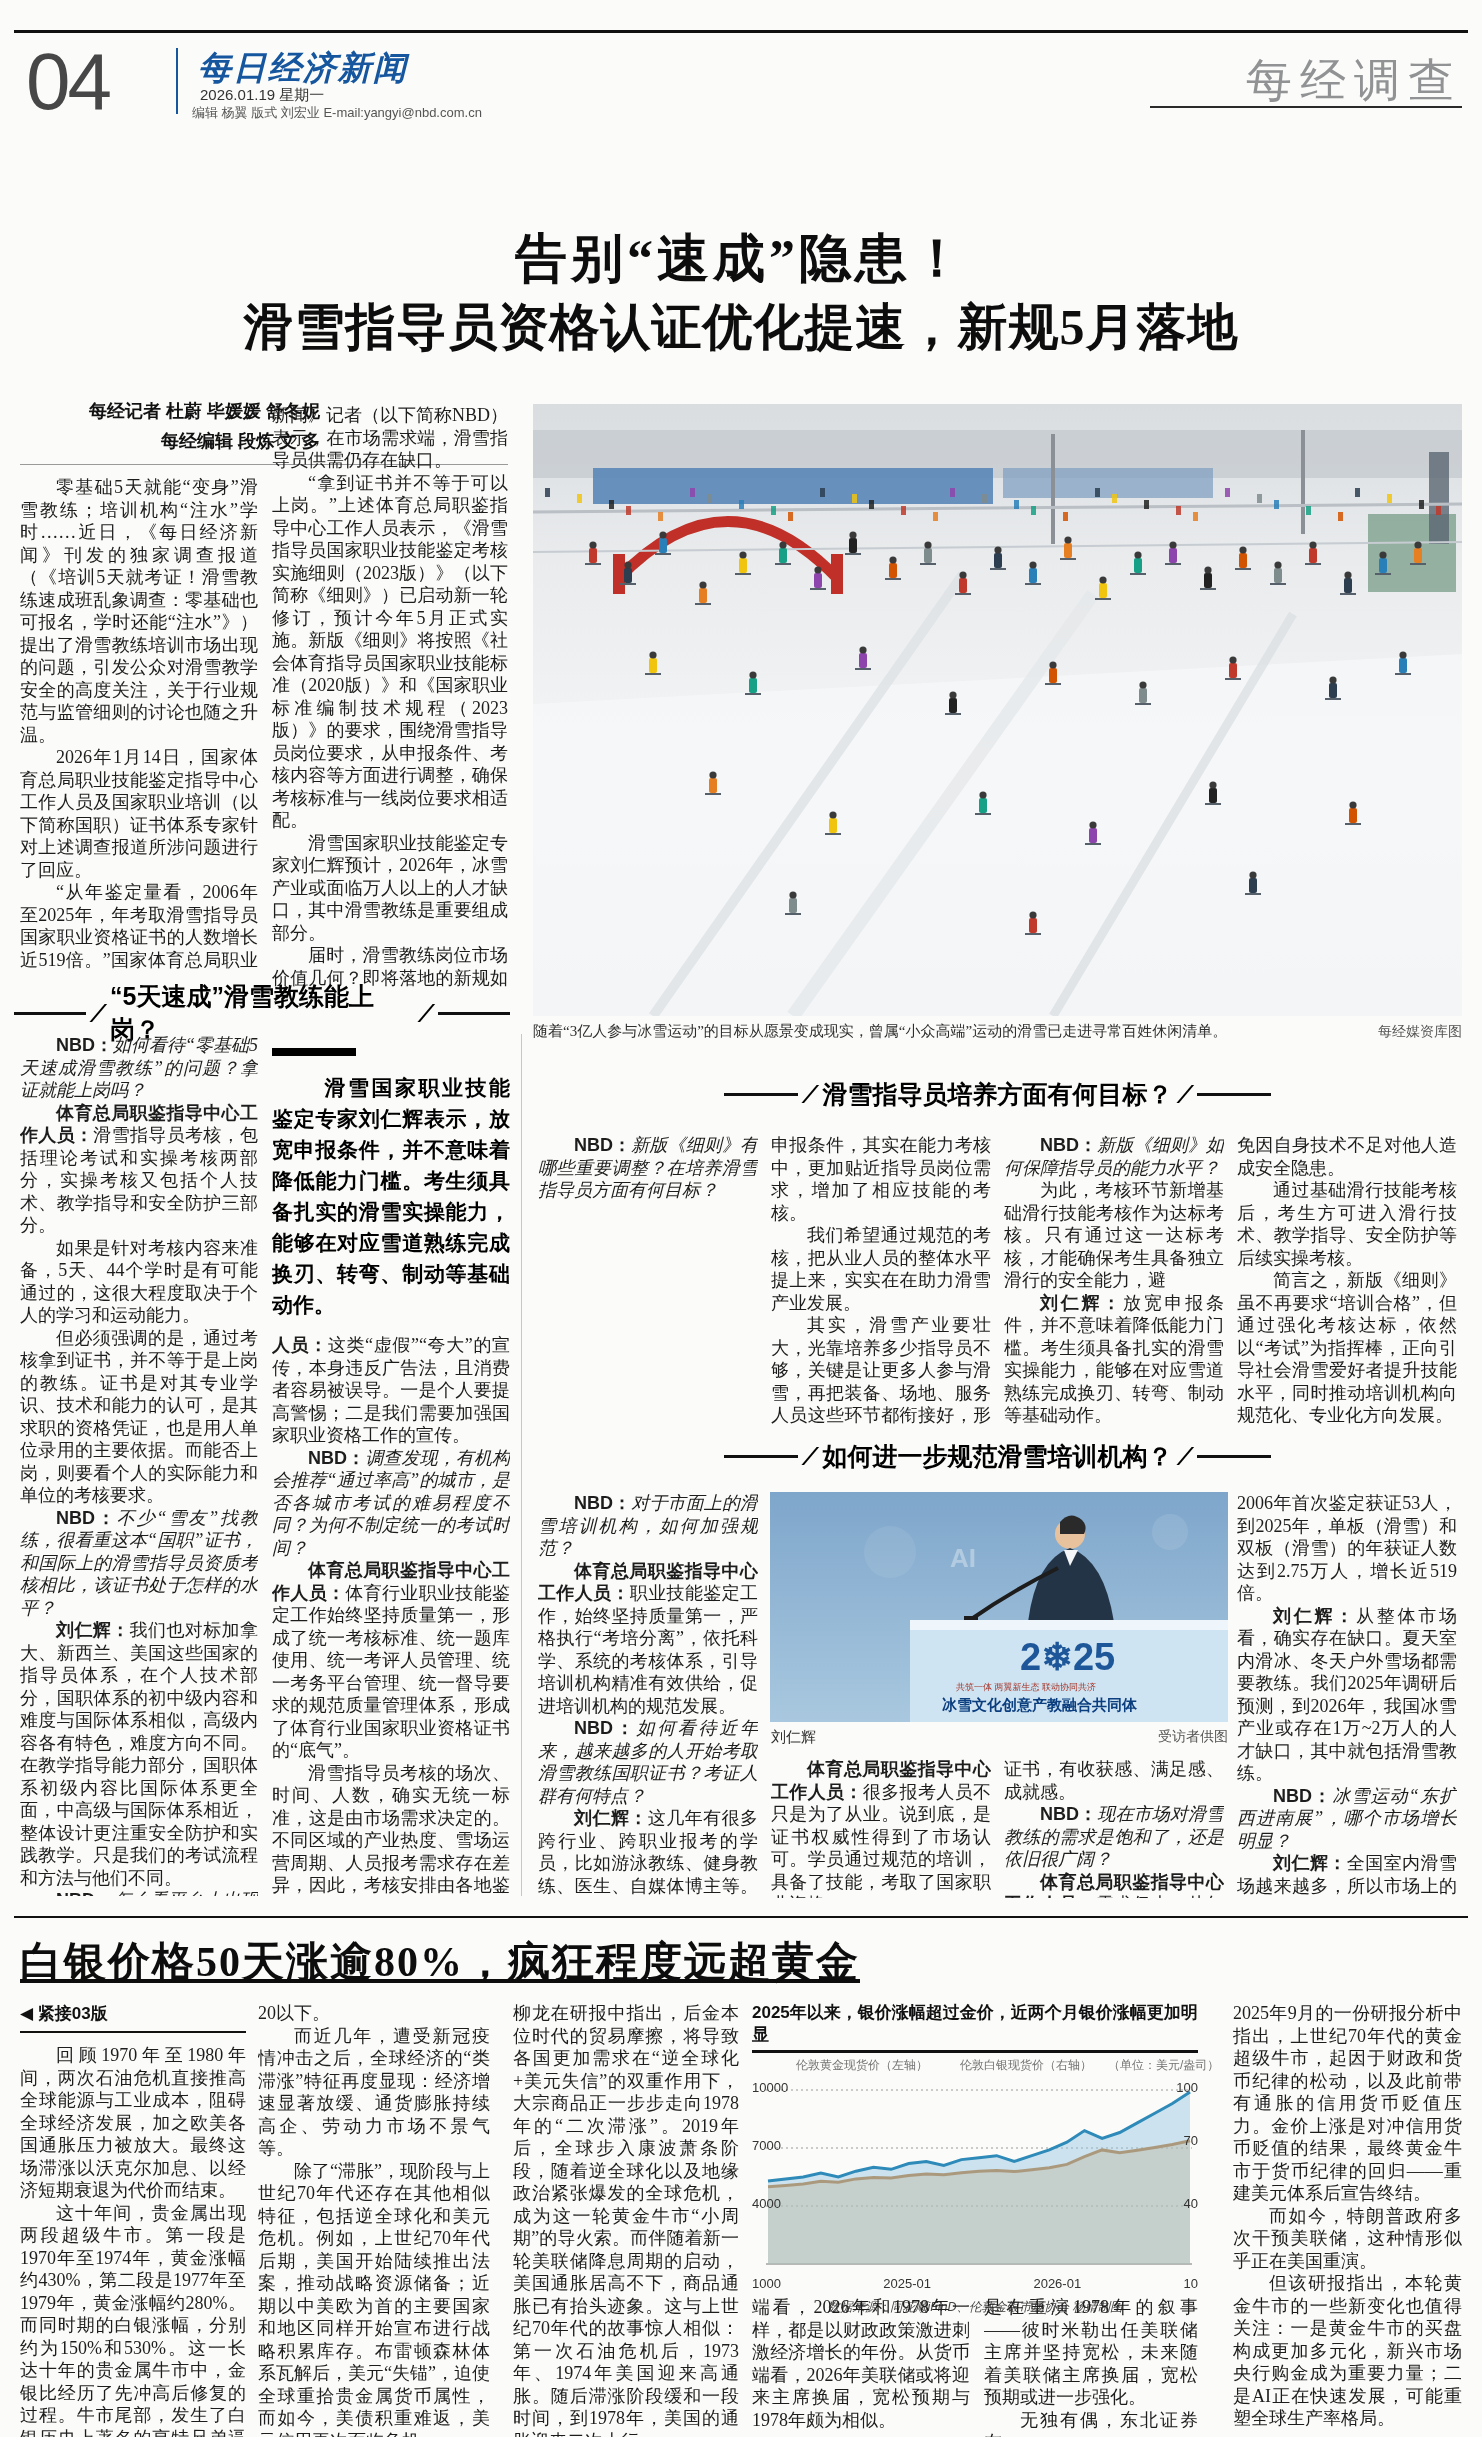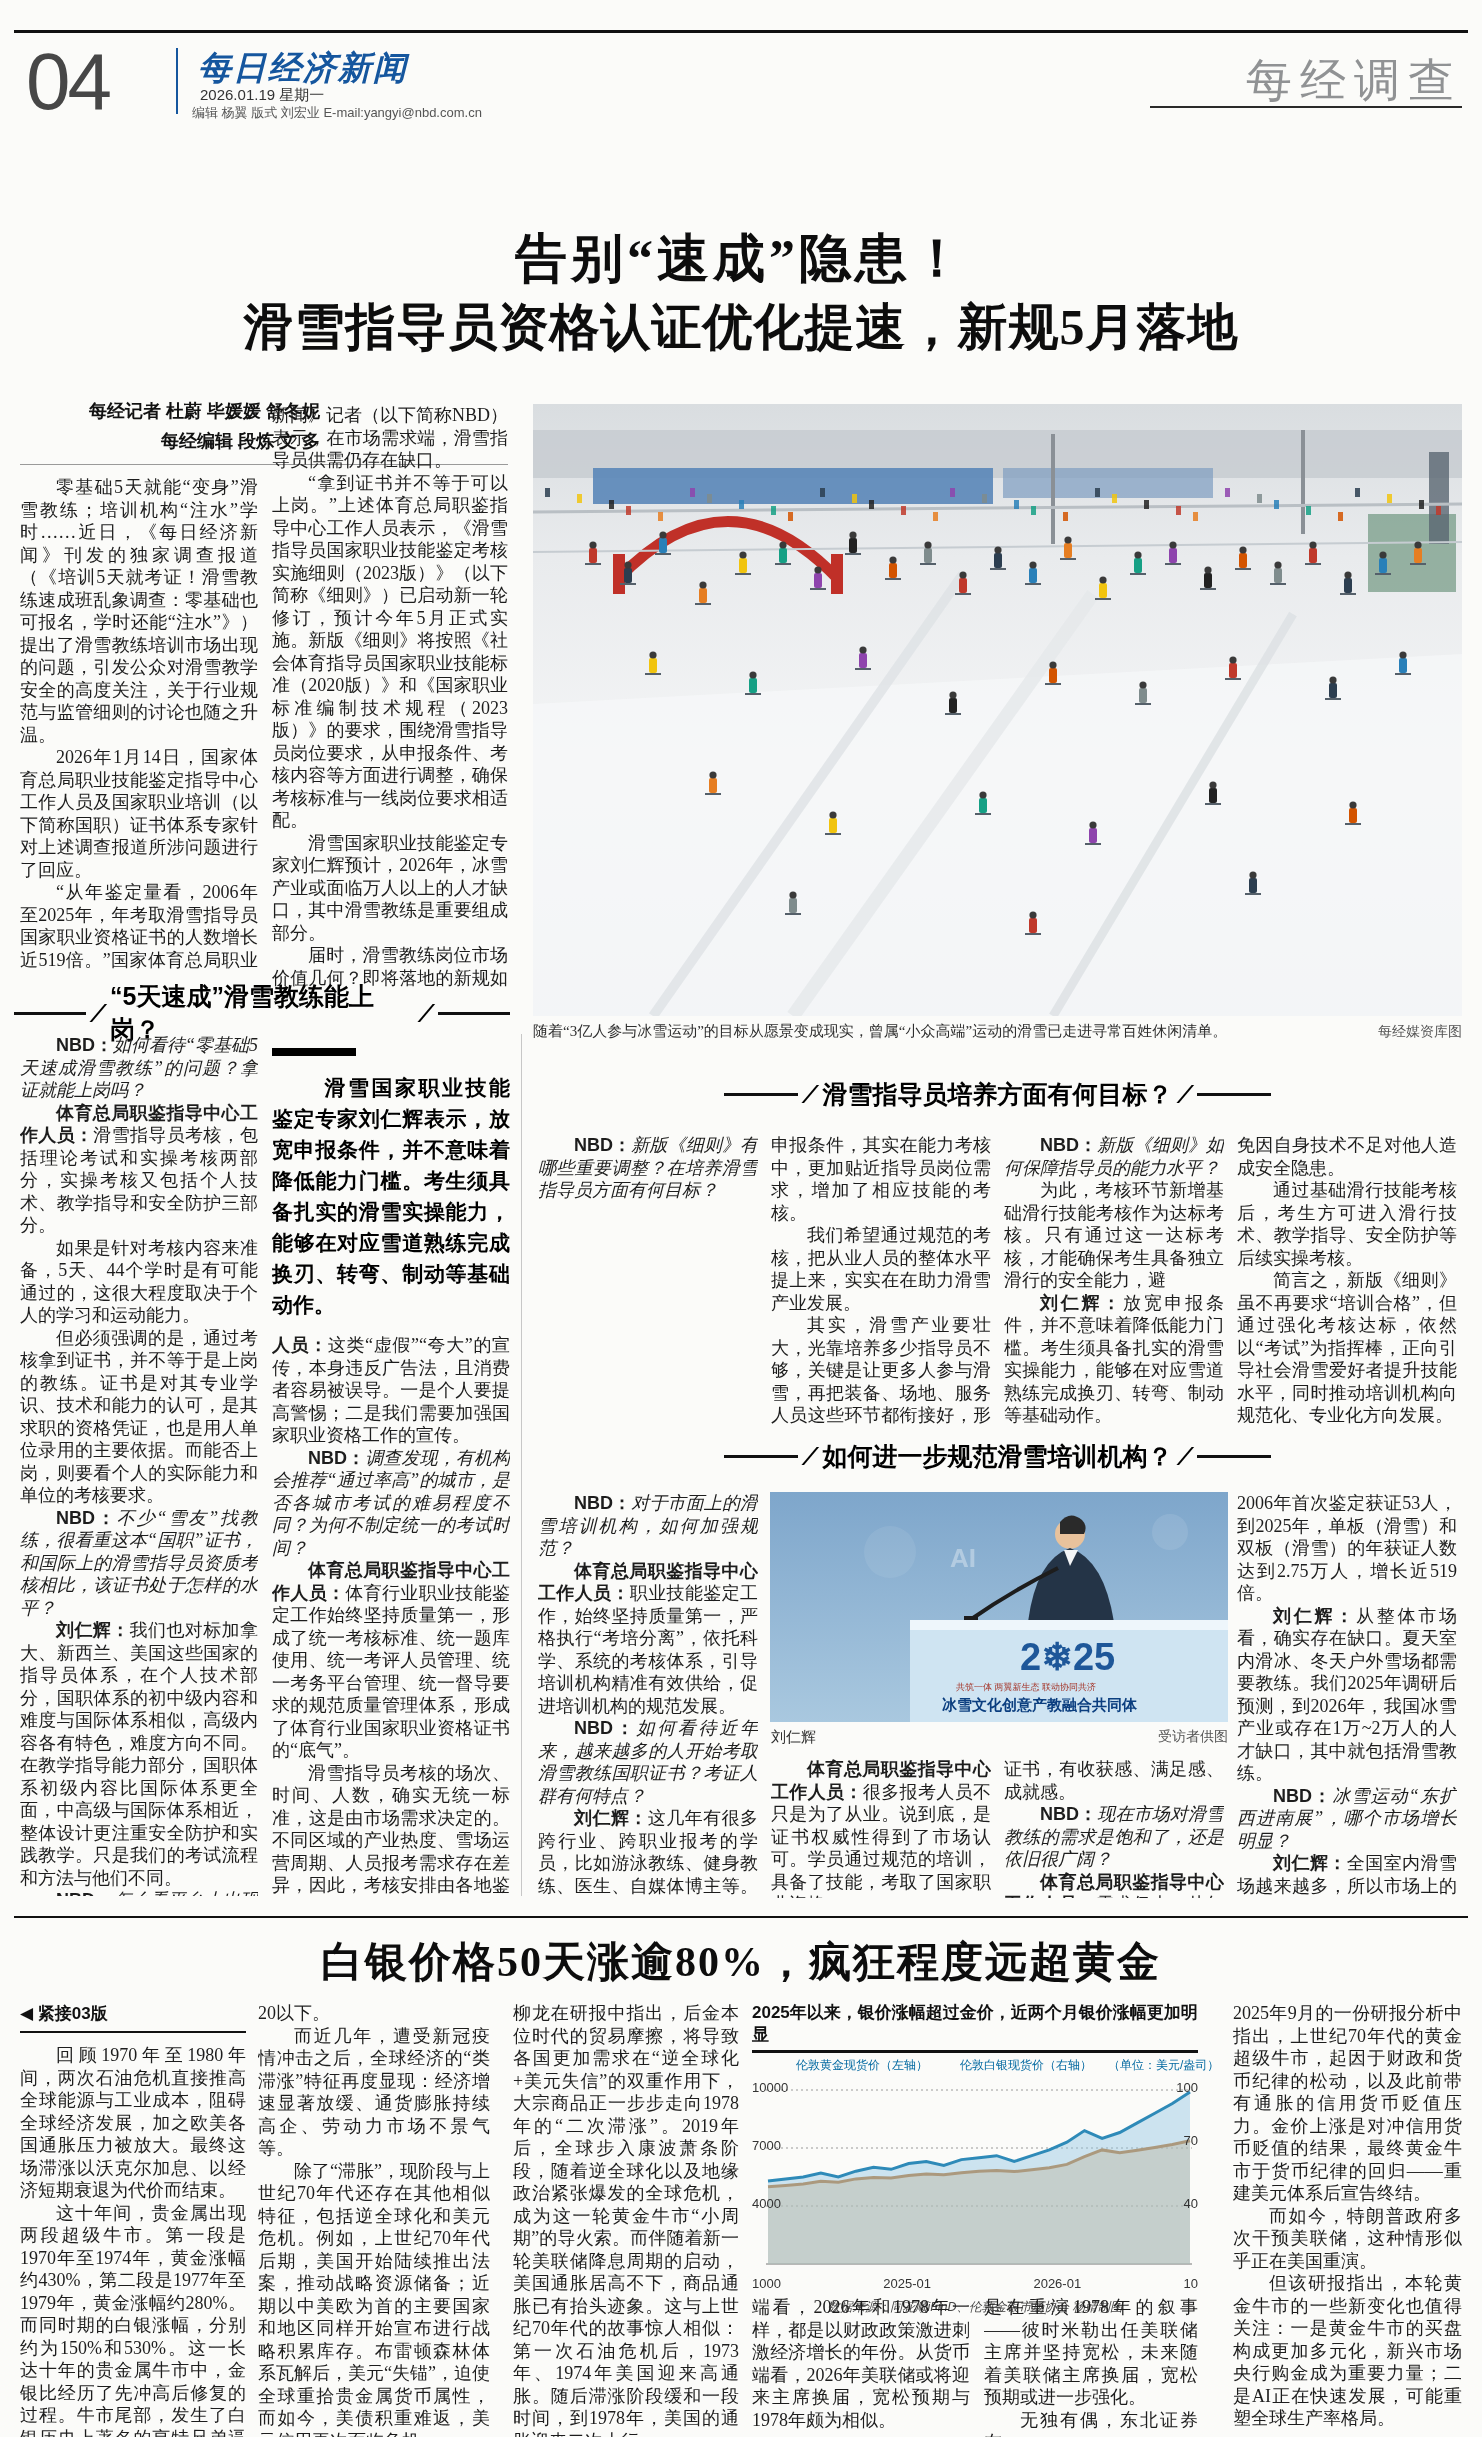--- a/index.html
+++ b/index.html
@@ -30,28 +30,28 @@
   
   .sechead{display:flex;align-items:center;justify-content:center;gap:10px;
            font-family:"Liberation Sans","DejaVu Sans",sans-serif;font-weight:bold;font-size:25px;color:#000;}
   .sechead .bar{width:74px;height:3px;background:#111;}
   .sechead .slash{font-size:26px;font-weight:bold;transform:skewX(-12deg);}
   
   .qbar{width:84px;height:8px;background:#000;margin:14px 0 16px 0;}
   .pullquote{font-family:"Liberation Sans","DejaVu Sans",sans-serif;font-weight:bold;font-size:21px;line-height:31px;text-align:justify;text-indent:2.5em;color:#000;}
   .vline{width:1px;background:#c7c7c7;}
   
-  .bheadline{font-weight:bold;font-size:42px;letter-spacing:2px;text-align:center;color:#0d0d0d;}
+  .bheadline{font-weight:bold;font-size:42px;letter-spacing:2px;color:#0d0d0d;text-decoration:underline;}
   .jumpnote{font-family:"Liberation Sans","DejaVu Sans",sans-serif;font-weight:bold;font-size:17px;color:#111;}
   .jumprule{height:2px;background:#111;margin-top:6px;}
   
   .chart{font-family:"Liberation Sans","DejaVu Sans",sans-serif;}
   .c-title{font-weight:bold;font-size:17px;color:#111;text-align:left;line-height:22px;}
   .c-rule{height:3px;background:#111;margin:4px 0 2px 0;}
-  .c-legend{display:flex;align-items:center;gap:16px;font-size:12px;color:#0369a1;margin:4px 0 0 28px;flex-wrap:nowrap;white-space:nowrap;}
+  .c-legend{display:flex;align-items:center;gap:16px;font-size:12px;color:#737373;margin:4px 0 0 28px;flex-wrap:nowrap;white-space:nowrap;}
   .c-legend .dash{display:inline-block;width:18px;height:4px;border-radius:2px;}
   .c-plot{position:relative;height:198px;margin-top:2px;}
   .tick{position:absolute;font-size:13px;color:#333;}
   .c-x{display:flex;justify-content:space-between;font-size:13px;color:#333;margin-top:2px;}
   .c-src{font-size:12.5px;color:#444;text-align:center;margin-top:8px;font-style:italic;}
 </style>
 </head>
 <body>
 
 <div class="abs rule-heavy" style="left:14px;top:30px;width:1454px;height:3px"></div>

